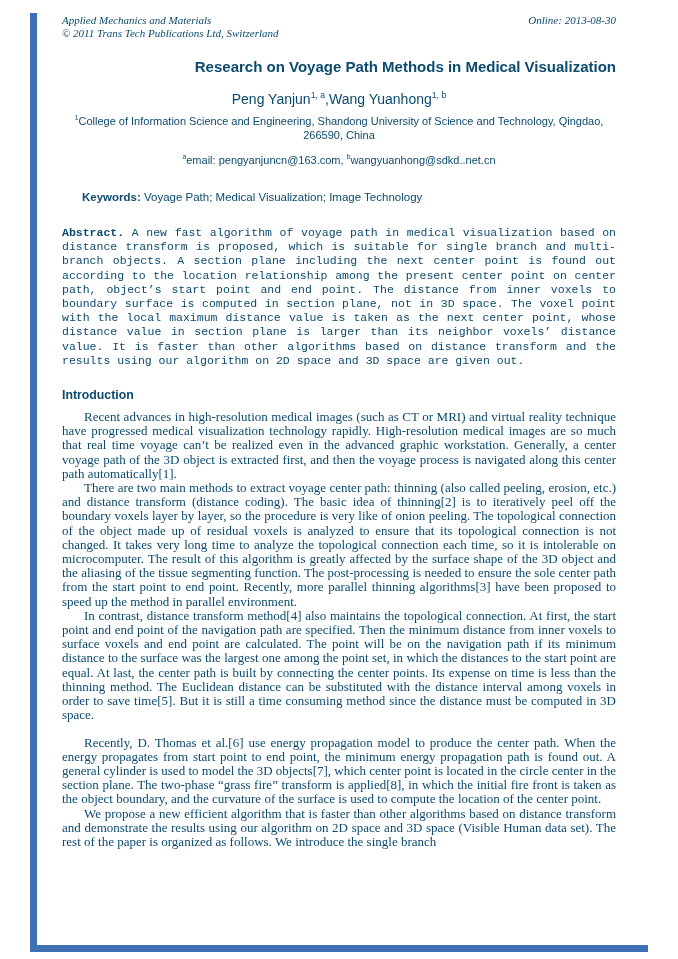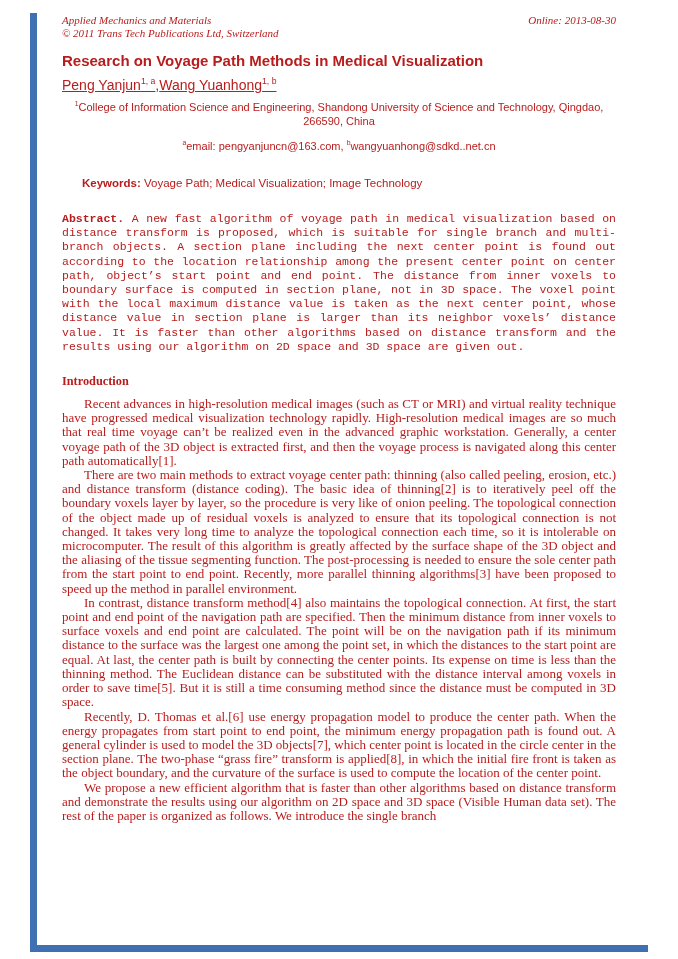--- a/index.html
+++ b/index.html
@@ -4,21 +4,21 @@
 <style>
   * { box-sizing: border-box; }
   html, body { margin: 0; padding: 0; background: #e8e8e8; }
   .page {
     position: relative;
     width: 678px;
     height: 959px;
     margin: 0 auto;
     background: #ffffff;
     overflow: hidden;
-    color: #b91c1c;
+    color: #0c4a6e;
   }
   .frame {
     position: absolute;
     left: 30px;
     top: 13px;
     width: 618px;
     height: 939px;
     border-left: 7px solid var(--accent, #4070b4);
     border-bottom: 7px solid var(--accent, #4070b4);
   }
@@ -34,28 +34,28 @@
     align-items: flex-start;
     font-family: "Liberation Serif", serif;
     font-style: italic;
     font-size: 11px;
     line-height: 13px;
   }
   .title {
     font-family: "Liberation Sans", sans-serif;
     font-size: 15px;
     font-weight: bold;
-    text-align: left;
-    margin: 12px 0 0 0;
+    text-align: right;
+    margin: 18px 0 0 0;
   }
   .authors {
     font-family: "Liberation Sans", sans-serif;
     font-size: 14px;
-    margin-top: 8px;
-    text-decoration: underline;
+    text-align: center;
+    margin-top: 16px;
   }
   sup {
     font-size: 0.62em;
     vertical-align: super;
     line-height: 0;
   }
   .affiliation {
     font-family: "Liberation Sans", sans-serif;
     font-size: 11px;
     line-height: 13.5px;
@@ -77,34 +77,34 @@
   .keywords b { font-weight: bold; padding-left: 20px; }
   .abstract {
     font-family: Liberation Mono, monospace;
     font-size: 11.5px;
     line-height: 14.2px;
     text-align: justify;
     margin: 22px 0 0 0;
   }
   .abstract b { font-weight: bold; }
   .section-heading {
-    font-family: Liberation Serif, serif;
+    font-family: Liberation Sans, sans-serif;
     font-size: 12.3px;
     font-weight: bold;
     margin: 20px 0 8px 0;
   }
   .body-para {
     font-family: "Liberation Serif", serif;
     font-size: 13px;
     line-height: 14.2px;
     text-align: justify;
     text-indent: 22px;
     margin: 0;
   }
-  .para-gap { }
+  .para-gap { margin-top: 13px; }
 </style>
 </head>
 <body>
 
 <div class="page">
   <div class="frame"></div>
 
   <div class="content">
 
     <div class="header">

